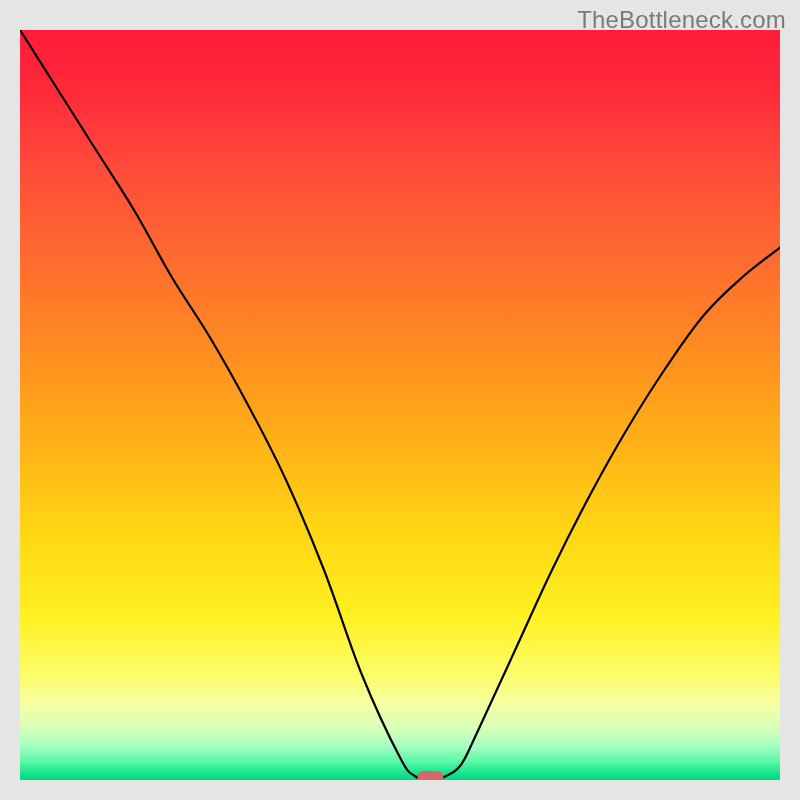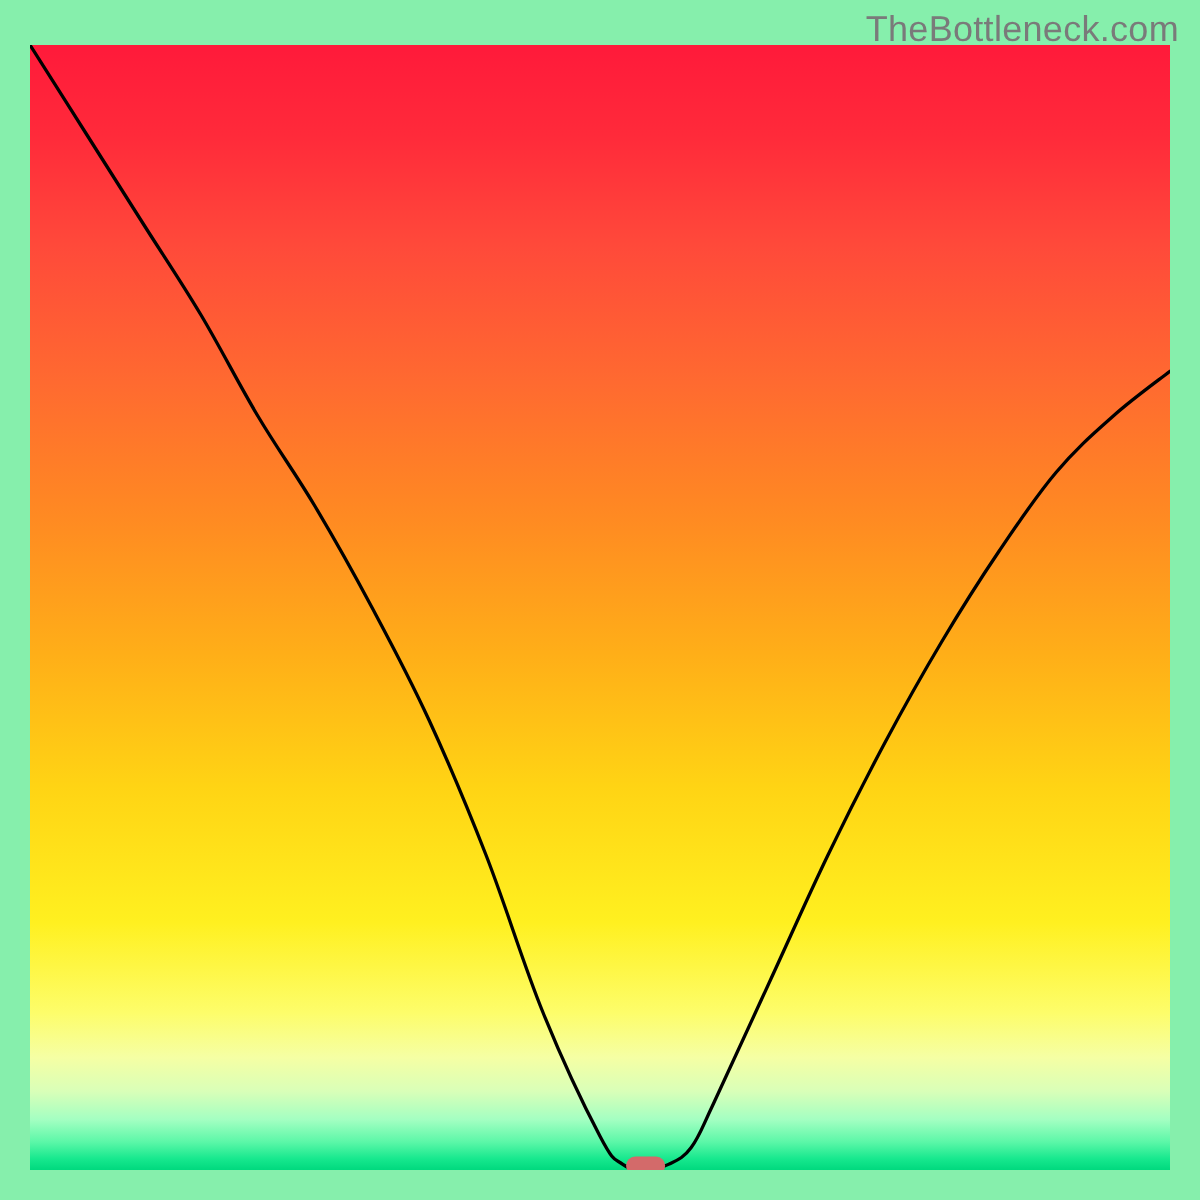--- a/index.html
+++ b/index.html
@@ -8,21 +8,21 @@
     width: 800px;
     height: 800px;
     background: #000;
     font-family: Arial, Helvetica, sans-serif;
     overflow: hidden;
   }
   .frame {
     position: relative;
     width: 800px;
     height: 800px;
-    background: #86efac;
+    background: #e5e5e5;
     text-align: center;
   }
   .watermark {
     position: absolute;
     top: 6px;
     right: 14px;
     color: #7a7a7a;
     font-size: 24px;
     font-weight: 500;
     letter-spacing: 0.2px;

